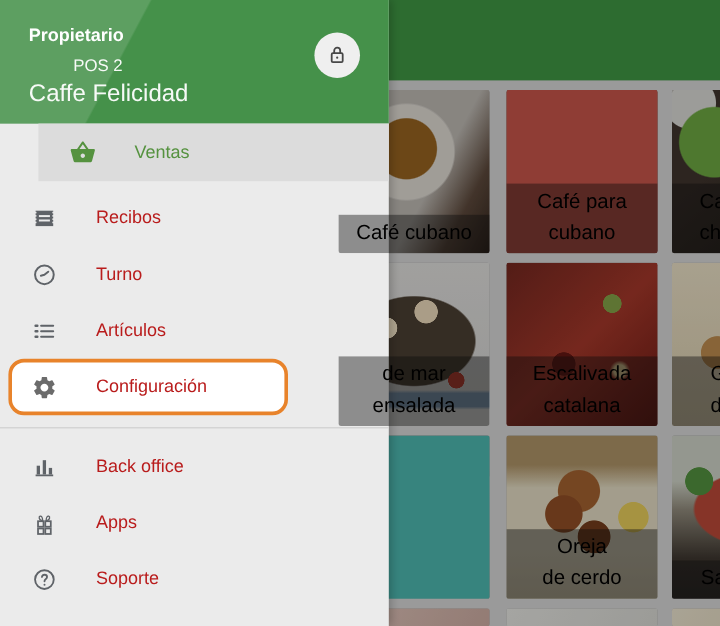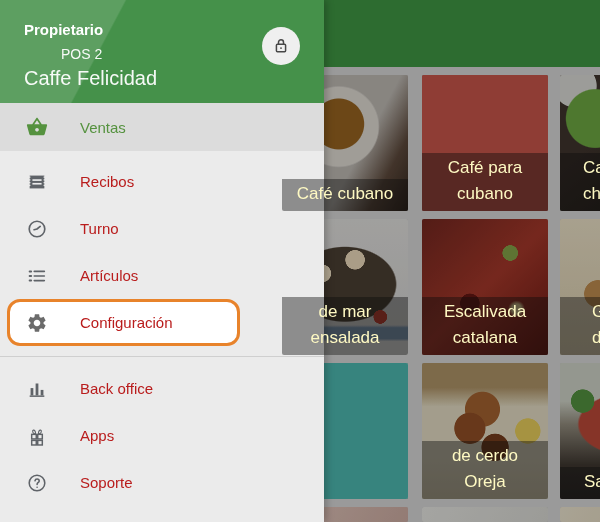--- a/index.html
+++ b/index.html
@@ -8,21 +8,21 @@
 
   
   .appbar{position:absolute;left:0;top:0;width:600px;height:67px;background:#2d6c30;}
   .tile{position:absolute;width:126px;height:136px;border-radius:2px;overflow:hidden;background:#777;}
   .c1{left:282px}.c2{left:422px}.c3{left:560px}
   .r1{top:75px}.r2{top:219px}.r3{top:363px}
   .r4{top:507px;height:15px}
   .timg{position:absolute;inset:0;background-repeat:no-repeat;}
   .timg::after{content:"";position:absolute;inset:0;background:rgba(8,8,8,.26);}
   .tlabel{position:absolute;left:0;right:0;bottom:0;z-index:2;background:rgba(12,12,12,.42);
-    color:#fef9c3;text-align:center;font-size:17px;line-height:26px;padding:2px 0 4px;}
+    color:#000000;text-align:center;font-size:17px;line-height:26px;padding:2px 0 4px;}
   .tline{display:block;}
   .frag1{text-align:left;padding-left:23px}
   .frag2{text-align:left;padding-left:32px}
   .frag3{text-align:left;padding-left:24px}
 
   
   .i0{background:
       radial-gradient(circle 26px at 45% 36%, #8f5e1d 0 96%, transparent),
       radial-gradient(circle 41px at 45% 38%, #d5d1ca 0 96%, transparent),
       linear-gradient(118deg, #b5b1ab 0 60%, #574437 80%, #2e2119 100%);}
@@ -80,21 +80,21 @@
   .owner{position:absolute;left:24px;top:21px;color:#fff;font-weight:bold;font-size:15px;}
   .posname{position:absolute;left:24px;top:46px;color:rgba(255,255,255,.95);font-size:14px;margin-left:37px;}
   .storename{position:absolute;left:24px;top:67px;color:rgba(255,255,255,.95);font-size:20px;}
   .lockbtn{position:absolute;right:24px;top:27px;width:38px;height:38px;border-radius:50%;
     background:#efefef;display:flex;align-items:center;justify-content:center;cursor:pointer;}
 
   .menu{position:relative;}
   .mi{height:47px;display:flex;align-items:center;padding-left:26px;cursor:pointer;}
   .mi .ic{width:22px;height:22px;margin-right:32px;display:flex;align-items:center;justify-content:center;flex:none;}
   .mi .lbl{font-size:15px;color:#b91c1c;white-space:nowrap;}
-  .mi.sel{height:48px;background:#dcdcdc;}
+  .mi.sel{height:48px;background:#dcdcdc;margin-left:32px;}
   .mi.sel .lbl{color:#55923f;}
   .spacer{height:7px;}
   .mi.boxed{box-sizing:border-box;height:47px;margin-left:7px;margin-right:84px;
     background:#ffffff;border:3px solid #e8832b;border-radius:13px;padding-left:16px;}
   .divider{height:1px;background:#cfcfcf;margin-top:10px;margin-bottom:8px;}
 </style>
 </head>
 <body>
 
 <div class="screen">
@@ -143,22 +143,22 @@
       <span class="tline">d</span>
     </div>
   </div>
 
   <div class="tile c1 r3">
     <div class="timg i6"></div>
   </div>
   <div class="tile c2 r3">
     <div class="timg i7"></div>
     <div class="tlabel">
+      <span class="tline">Oreja</span>
       <span class="tline">de cerdo</span>
-      <span class="tline">Oreja</span>
     </div>
   </div>
   <div class="tile c3 r3">
     <div class="timg i8"></div>
     <div class="tlabel frag3">
       <span class="tline">Sa</span>
     </div>
   </div>
 
   <div class="tile c1 r4">

